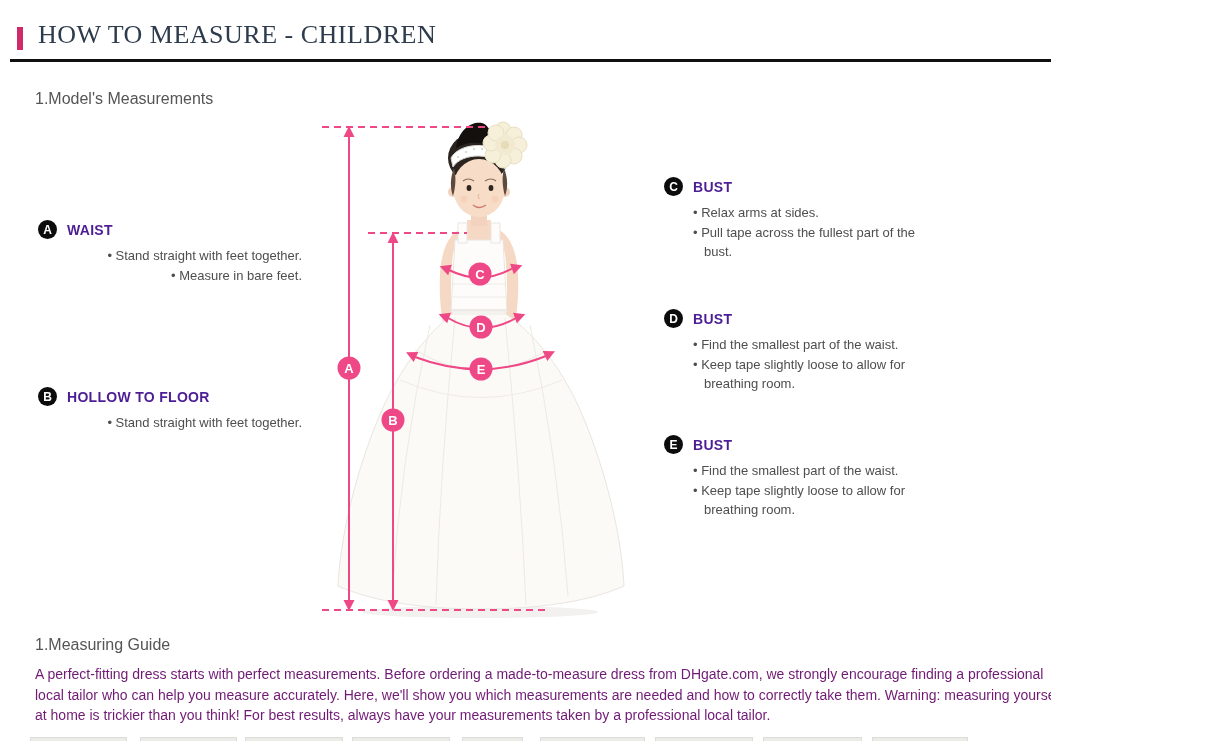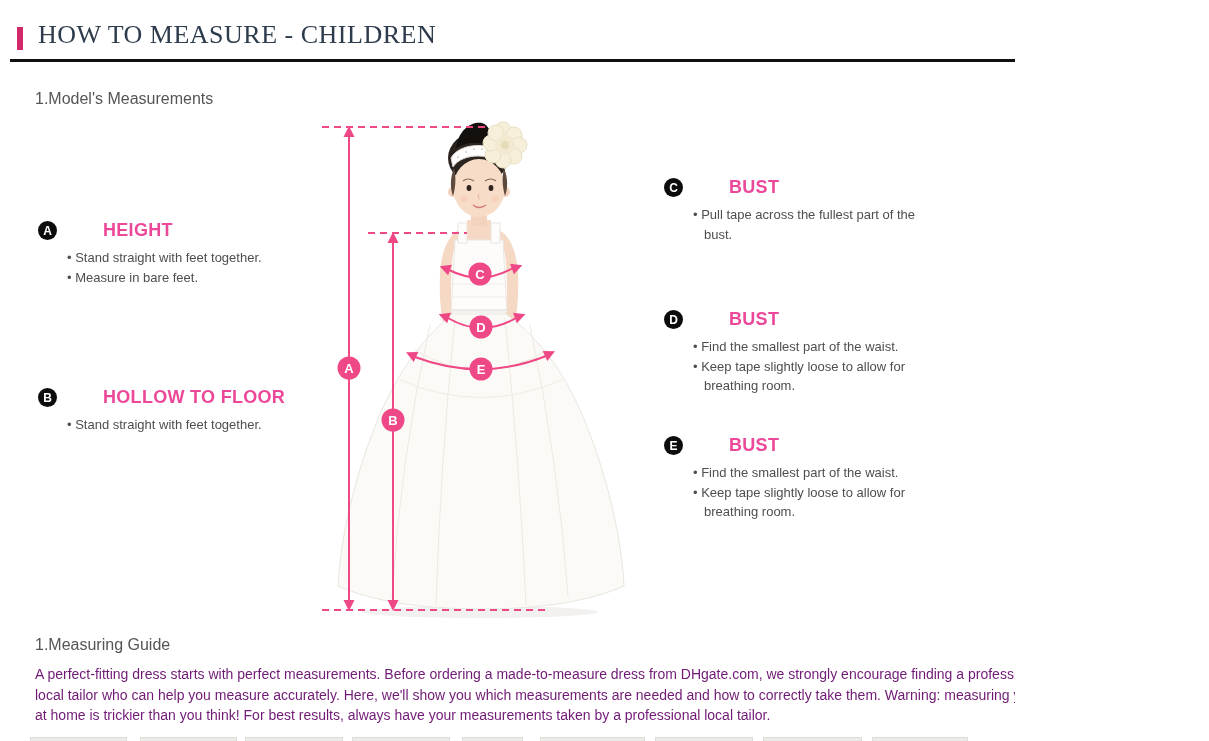--- a/index.html
+++ b/index.html
@@ -1,36 +1,36 @@
 <!DOCTYPE html>
 <html><head>
 <meta charset="utf-8">
 <style>
   html,body{margin:0;padding:0;background:#fff;}
   .page{position:relative;width:1015px;height:741px;background:#ffffff;overflow:hidden;
-        font-family:"Liberation Sans",sans-serif;}
+        font-family:"Liberation Sans",sans-serif;padding-left:36px;}
   
   .accent-bar{position:absolute;left:17px;top:27px;width:6px;height:23px;background:#d02a6a;}
   .page-title{position:absolute;left:38px;top:20px;margin:0;font-family:"Liberation Serif",serif;
         font-weight:normal;font-size:26px;color:#2d3b4c;letter-spacing:.5px;}
   .title-rule{position:absolute;left:10px;top:59px;width:1084px;height:3px;background:#101010;}
   
   .section-label{position:absolute;font-size:16px;color:#555;}
   .s1{left:35px;top:90px;}
   .s2{left:35px;top:636px;}
   
   .measure-block{position:absolute;}
   .m-head{display:flex;align-items:center;gap:10px;}
   .badge{width:19px;height:19px;border-radius:50%;background:#0c0c0c;color:#fff;
          font-size:12px;font-weight:bold;display:flex;align-items:center;justify-content:center;flex:0 0 auto;}
-  .m-label{font-size:18px;font-weight:bold;color:#ec4899;letter-spacing:.3px;margin-left:36px;}
+  .m-label{font-size:14px;font-weight:bold;color:#4c1d95;letter-spacing:.3px;}
   .m-bullets{margin:7px 0 0 29px;padding:0;list-style:none;}
   .m-bullets li{font-size:13px;color:#4e4e4e;line-height:19.5px;padding-left:11px;text-indent:-11px;}
   .m-bullets li::before{content:"\2022\00a0";}
-  .left-col .m-bullets{width:235px;}
+  .left-col .m-bullets{width:235px;text-align:right;}
   .right-col .m-bullets{width:242px;}
   
   .diagram{position:absolute;left:300px;top:105px;width:360px;height:530px;}
   
   .guide{position:absolute;left:35px;top:664px;width:1032px;margin:0;
          font-size:14px;line-height:20.5px;color:#701a75;}
   
   .size-cell{position:absolute;top:737px;height:28px;background:#ebebe8;border:1px solid #dcdcd8;box-sizing:border-box;}
 </style>
 </head>
@@ -40,21 +40,21 @@
 
   <span class="accent-bar"></span>
   <h1 class="page-title">HOW TO MEASURE - CHILDREN</h1>
   <div class="title-rule"></div>
 
   <div class="section-label s1">1.Model's Measurements</div>
 
   <div class="measure-block left-col" style="left:38px;top:220px;">
     <div class="m-head">
       <span class="badge">A</span>
-      <span class="m-label">HEIGHT</span>
+      <span class="m-label">WAIST</span>
     </div>
     <ul class="m-bullets">
       <li>Stand straight with feet together.</li>
       <li>Measure in bare feet.</li>
     </ul>
   </div>
 
   <div class="measure-block left-col" style="left:38px;top:387px;">
     <div class="m-head">
       <span class="badge">B</span>
@@ -64,20 +64,21 @@
       <li>Stand straight with feet together.</li>
     </ul>
   </div>
 
   <div class="measure-block right-col" style="left:664px;top:177px;">
     <div class="m-head">
       <span class="badge">C</span>
       <span class="m-label">BUST</span>
     </div>
     <ul class="m-bullets">
+      <li>Relax arms at sides.</li>
       <li>Pull tape across the fullest part of the bust.</li>
     </ul>
   </div>
 
   <div class="measure-block right-col" style="left:664px;top:309px;">
     <div class="m-head">
       <span class="badge">D</span>
       <span class="m-label">BUST</span>
     </div>
     <ul class="m-bullets">

